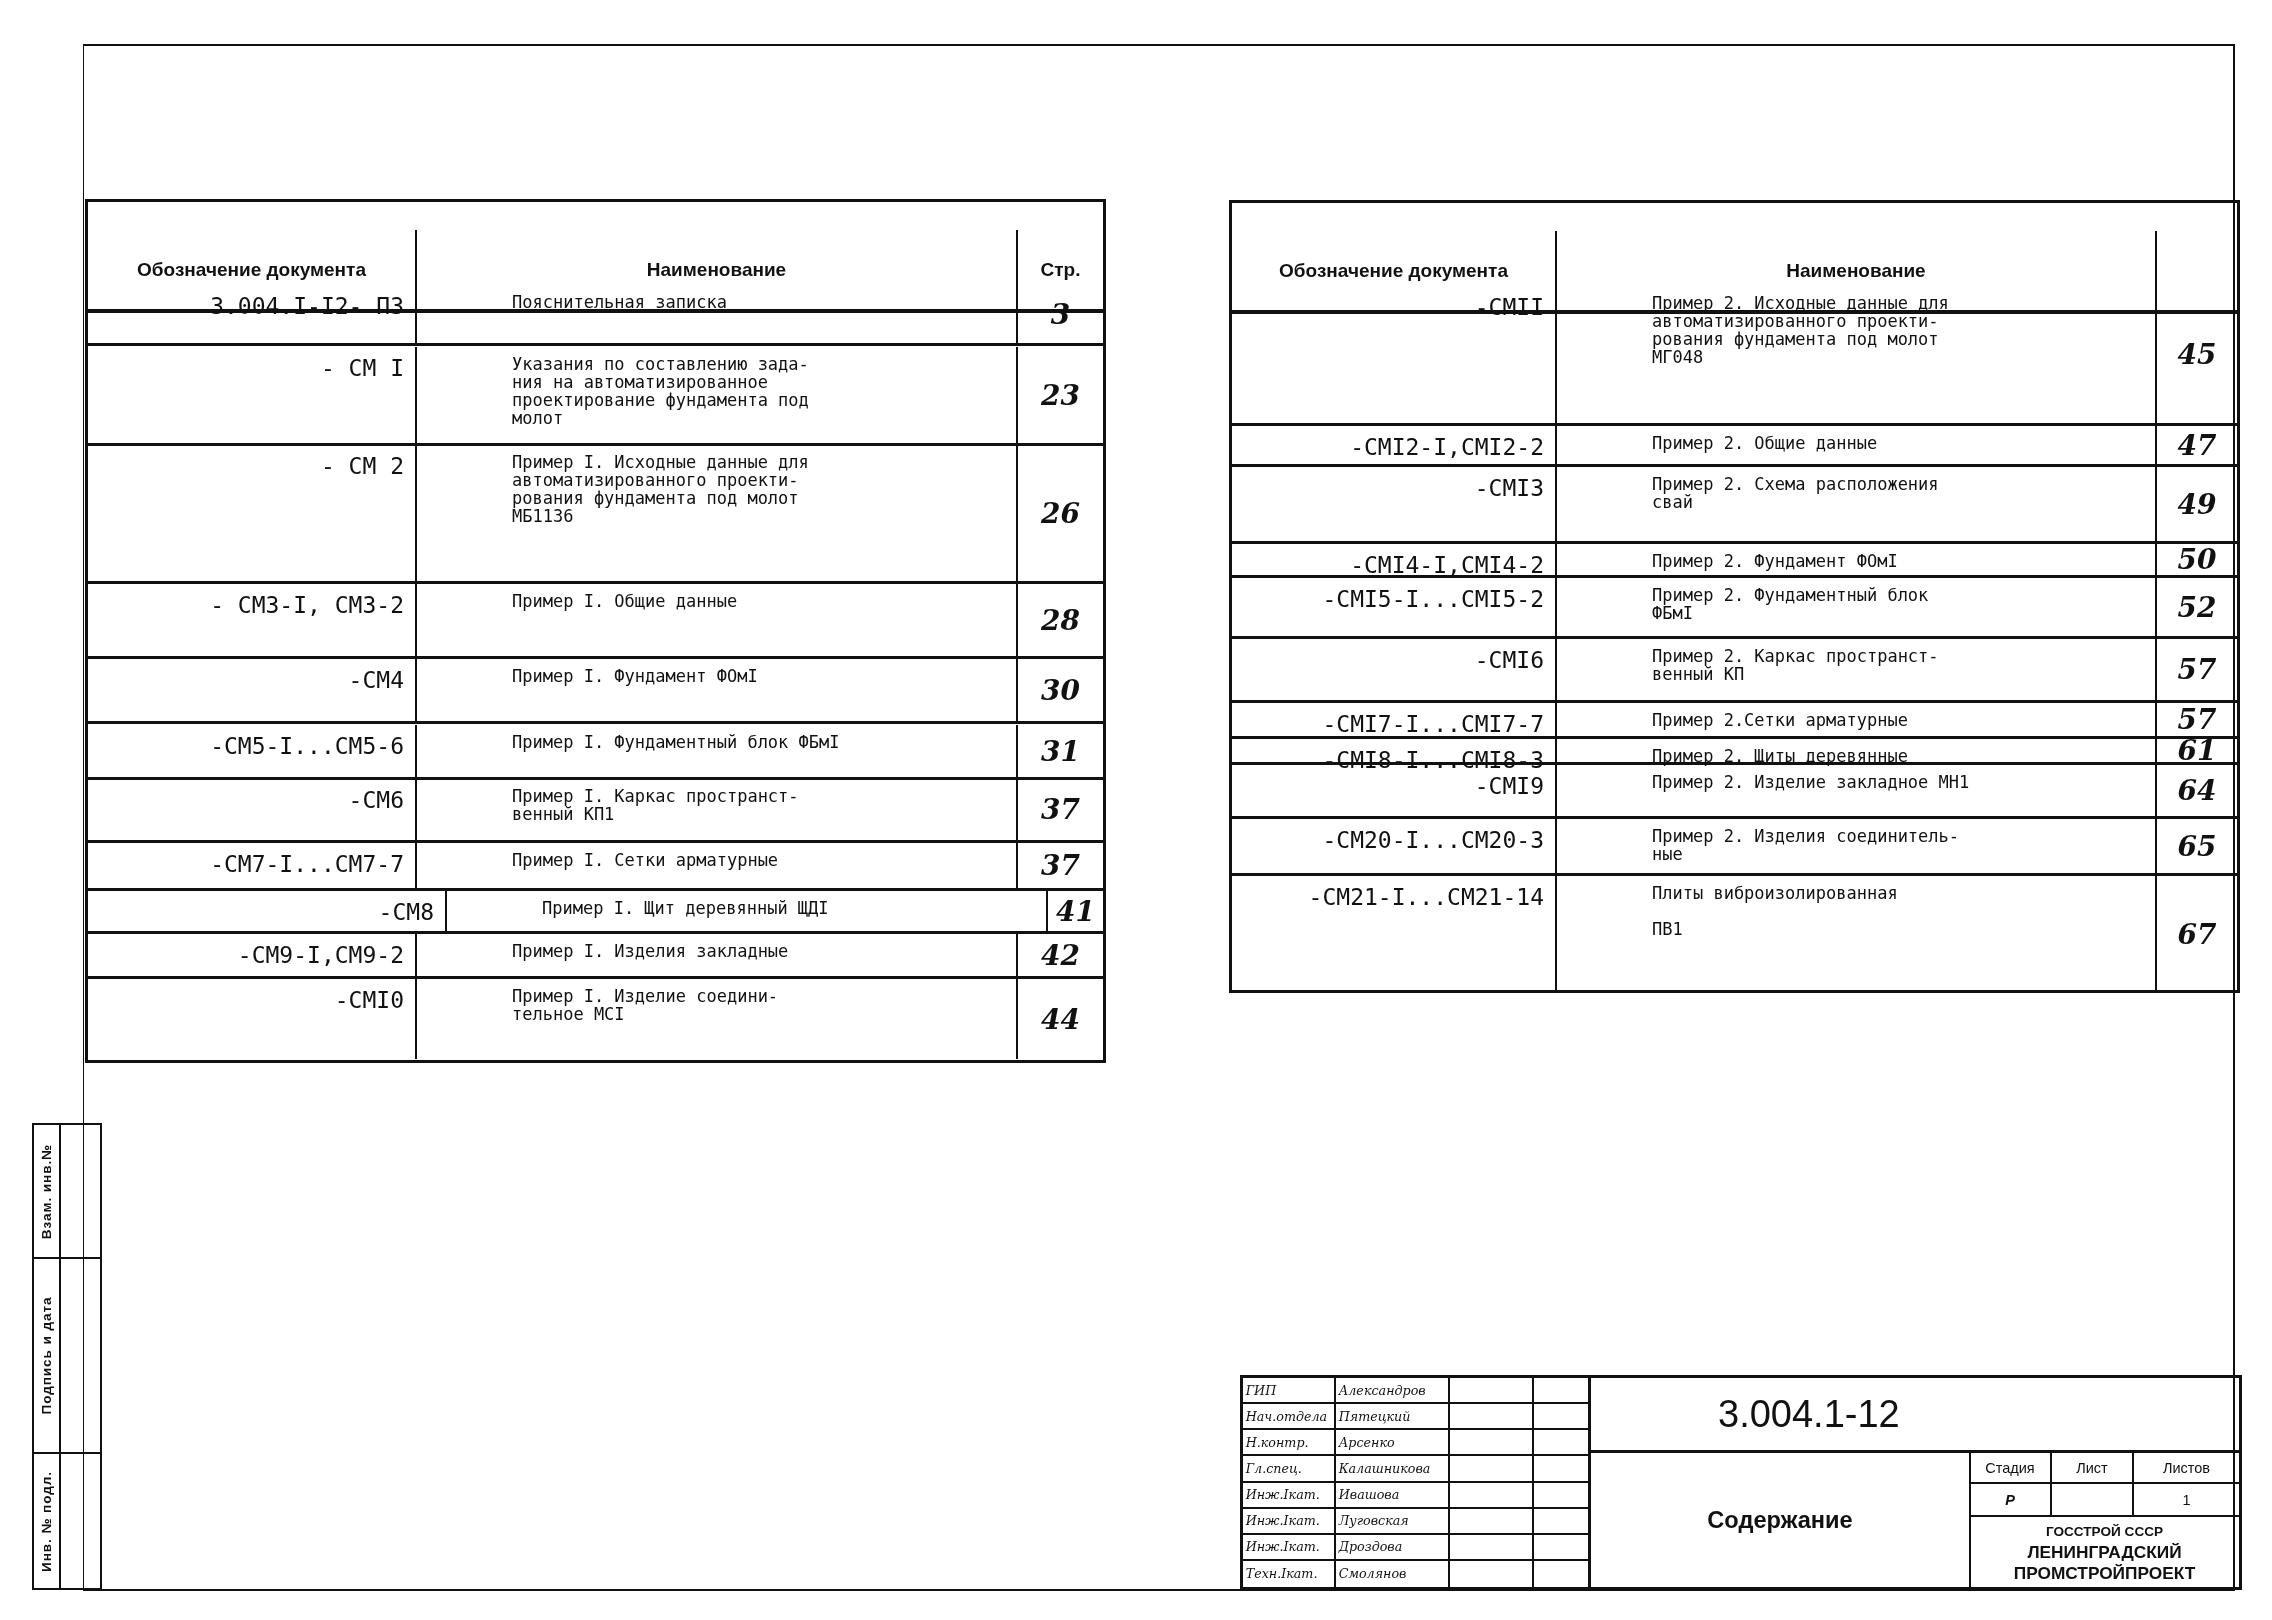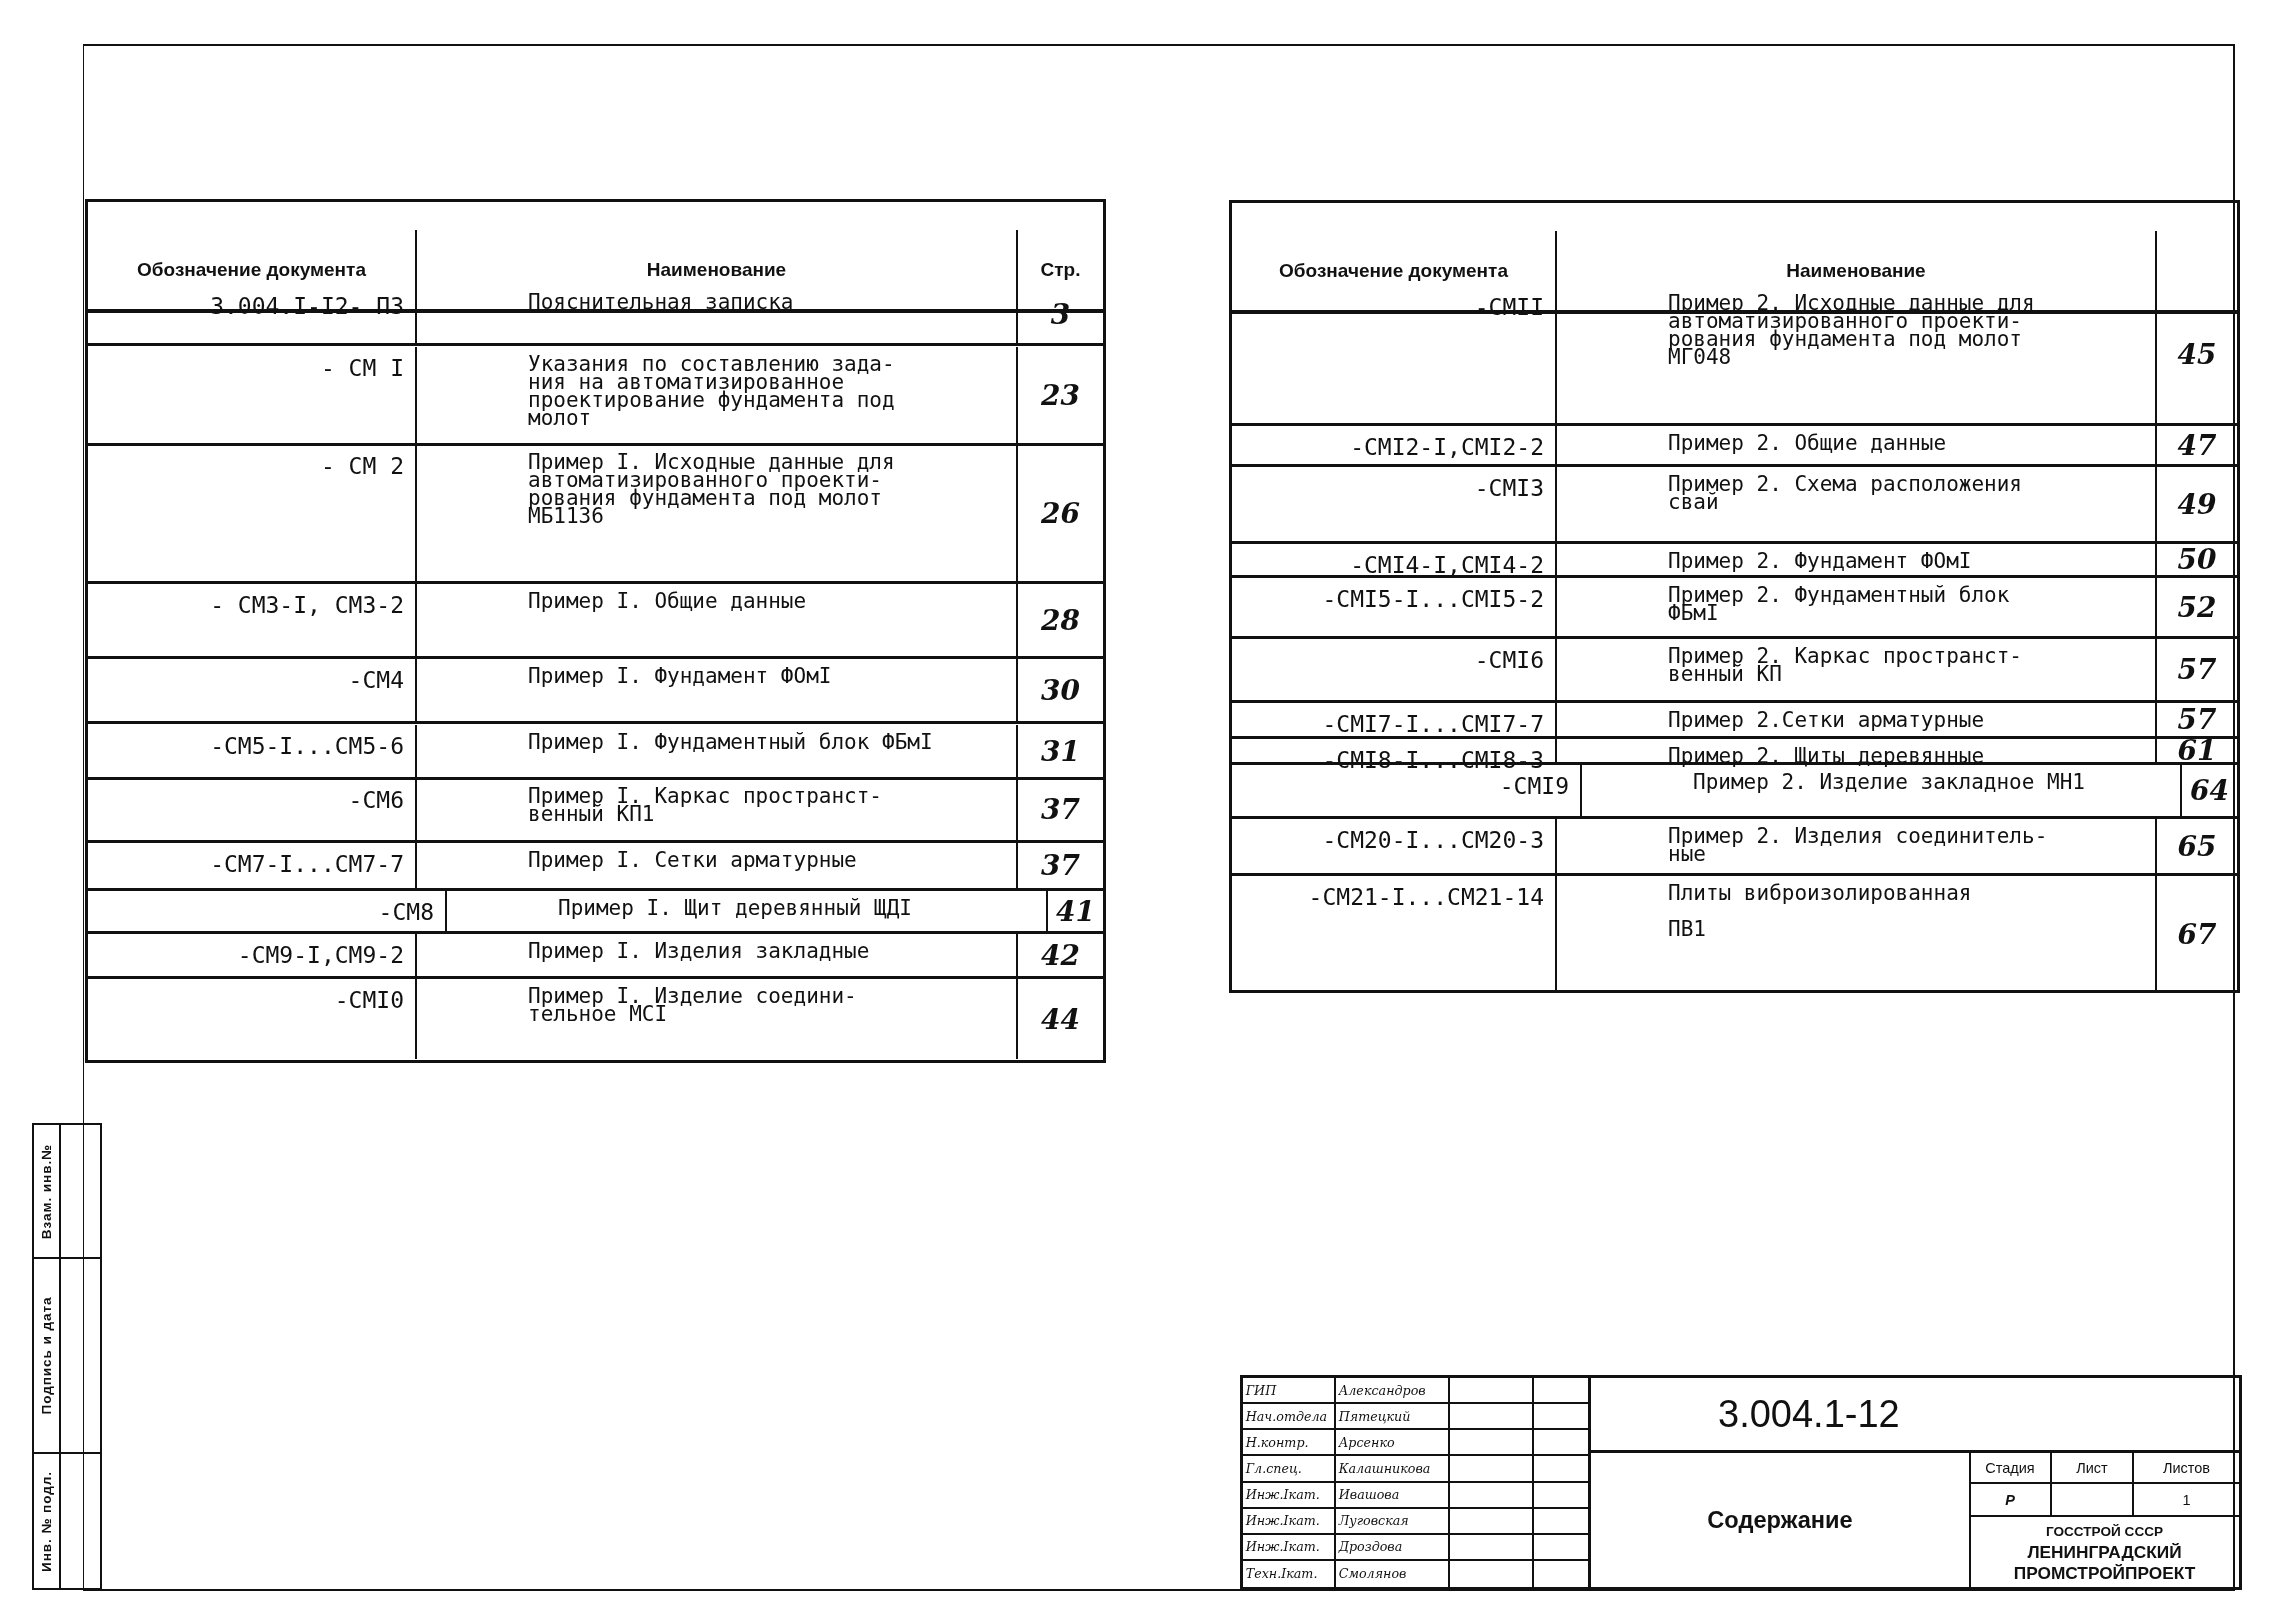--- a/index.html
+++ b/index.html
@@ -9,21 +9,21 @@
   
   .tbl { position:absolute; border:3.2px solid #111; box-sizing:border-box; }
   .hdr { position:absolute; left:0; right:0; top:0; border-bottom:4.1px solid #111; box-sizing:border-box; display:flex;margin-top:28px; }
   .hdr div { box-sizing:border-box; display:flex; align-items:center; justify-content:center; font-family:"Liberation Sans", sans-serif; font-weight:bold; font-size:19px; }
   .row { position:absolute; left:0; right:0; border-bottom:3.2px solid #111; box-sizing:border-box; display:flex; }
   .row:last-child { border-bottom:none; }
   .c1 { box-sizing:border-box; border-right:2.3px solid #111; position:relative; }
   .c2 { box-sizing:border-box; border-right:2.3px solid #111; position:relative; }
   .c3 { box-sizing:border-box; position:relative; display:flex; align-items:center; justify-content:center; }
   .code { position:absolute; right:11px; top:8.2px; font-family:"DejaVu Sans Mono", monospace; font-size:23px; white-space:nowrap; }
-  .name { position:absolute; left:95px; right:18px; top:8.2px; font-family:"DejaVu Sans Mono", monospace; font-size:21px; line-height:18px; white-space:pre-line;margin-left:16px; }
+  .name { position:absolute; left:95px; right:18px; top:8.2px; font-family:"DejaVu Sans Mono", monospace; font-size:17px; line-height:18px; white-space:pre-line; }
   .page { font-family:"DejaVu Serif", serif; font-style:italic; font-weight:bold; font-size:28px; }
   
   .tb { position:absolute; left:1240px; top:1375px; width:1002px; height:215px; border:3.6px solid #111; box-sizing:border-box; }
   .sig-grid { position:absolute; left:0; top:0; width:348px; height:100%; border-right:3.6px solid #111; box-sizing:border-box; }
   .sig-row { display:flex; height:12.5%; border-bottom:2.3px solid #111; box-sizing:border-box; }
   .sig-row:last-child { border-bottom:none; }
   .sig-row div { box-sizing:border-box; border-right:2.3px solid #111; font-family:"DejaVu Serif", serif; font-style:italic; font-size:12.7px; display:flex; align-items:center; padding-left:2.7px; white-space:nowrap; overflow:hidden; }
   .sig-row div:last-child { border-right:none; }
   .docnum { position:absolute; left:348px; top:0; right:0; height:75px; border-bottom:3.6px solid #111; box-sizing:border-box; display:flex; align-items:center; padding-left:127px; font-family:"Liberation Sans", sans-serif; font-size:38px; }
   .sheet-title { position:absolute; left:348px; top:75px; width:380px; bottom:0; border-right:2.7px solid #111; box-sizing:border-box; display:flex; align-items:center; justify-content:center; font-family:"Liberation Sans", sans-serif; font-weight:bold; font-size:23.6px; }
@@ -280,21 +280,21 @@
         <div class="c1" style="width:325px">
           <span class="code">-СМI8-I...СМI8-3</span>
         </div>
         <div class="c2" style="width:600px">
           <span class="name">Пример 2. Щиты деревянные</span>
         </div>
         <div class="c3" style="flex:1">
           <span class="page">61</span>
         </div>
       </div>
-      <div class="row" style="top: 562px; height: 54px; padding-left: 25px;">
+      <div class="row" style="top: 562px; height: 54px;">
         <div class="c1" style="width:325px">
           <span class="code">-СМI9</span>
         </div>
         <div class="c2" style="width:600px">
           <span class="name">Пример 2. Изделие закладное МН1</span>
         </div>
         <div class="c3" style="flex:1">
           <span class="page">64</span>
         </div>
       </div>

